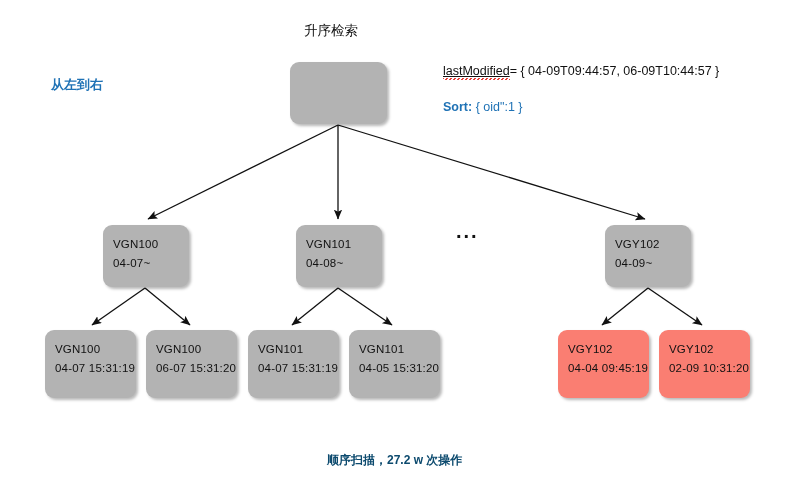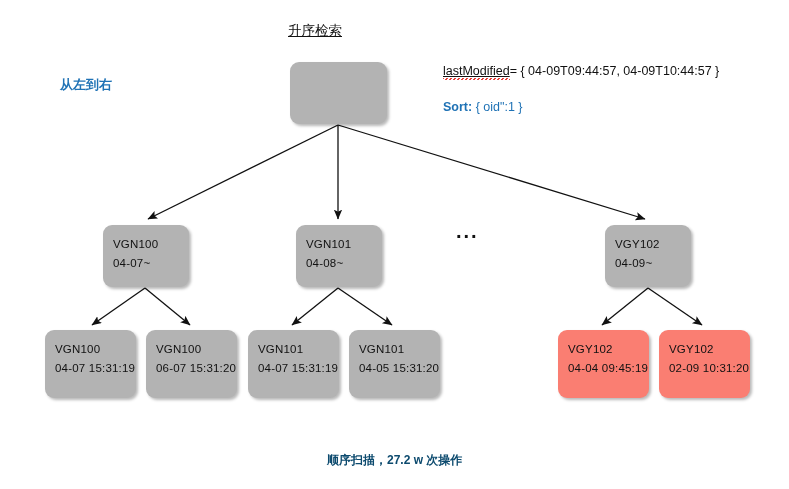--- a/index.html
+++ b/index.html
@@ -84,21 +84,20 @@
     font-weight: bold;
     text-align: right;
   }
   .dir-label {
     position: absolute;
     font-size: 13px;
     font-weight: bold;
     color: #1f72b5;
     white-space: nowrap;
     z-index: 4;
-    margin-left: 9px;
   }
   .ellipsis {
     position: absolute;
     font-size: 20px;
     font-weight: bold;
     letter-spacing: 2px;
     color: #111111;
     z-index: 4;
   }
   .caption {
@@ -145,26 +144,26 @@
 
     <g filter="url(#softshadow)">
       <line x1="50" y1="109" x2="126" y2="109" stroke="#111111" stroke-width="3.2" marker-end="url(#ah-black)"></line>
     </g>
 
     <g filter="url(#softshadow)">
       <line x1="89" y1="432" x2="566" y2="432" stroke="#f12b20" stroke-width="3.4" marker-end="url(#ah-red)"></line>
     </g>
   </svg>
 
-  <div class="title" style="left:288px; top:22px;text-decoration:underline;">升序检索</div>
+  <div class="title" style="left:304px; top:22px;">升序检索</div>
 
   <div class="dir-label" style="left:51px; top:76px;">从左到右</div>
 
   <div class="legend-line lm-text" style="left:443px; top:64px;">
-    <span class="lm-key">lastModified</span><span>= { 04-09T09:44:57, 04-09T10:44:57 }</span>
+    <span class="lm-key">lastModified</span><span>= { 04-09T09:44:57, 06-09T10:44:57 }</span>
   </div>
 
   <div class="legend-line sort-text" style="left:443px; top:100px;">
     <b>Sort:</b>
     <span>{ oid":1 }</span>
   </div>
 
   <div class="node root" style="left:290px; top:62px; width:97px; height:62px;"></div>
 
   <div class="node" style="left:103px; top:225px; width:86px; height:62px;">

